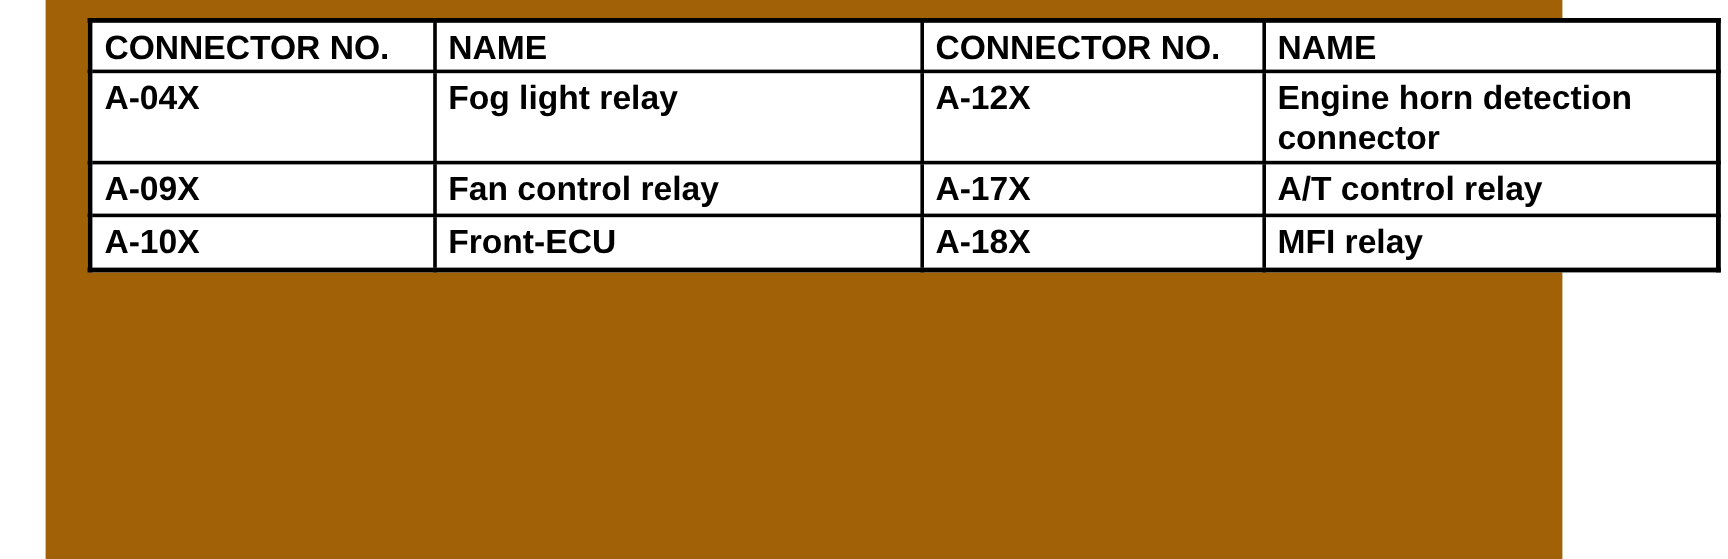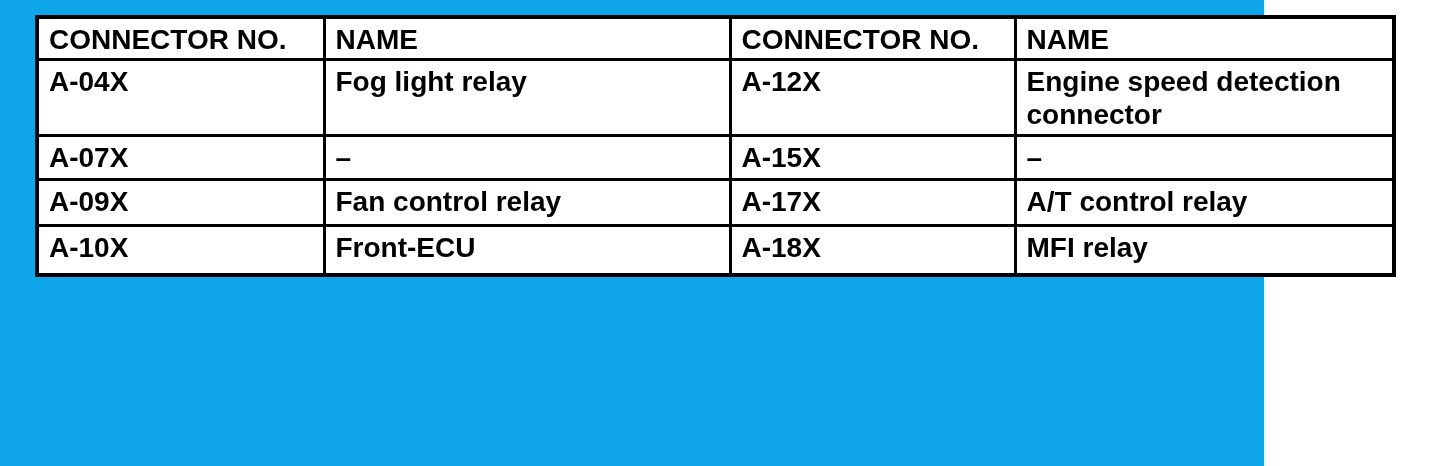--- a/index.html
+++ b/index.html
@@ -7,21 +7,22 @@
     padding: 0;
     width: 1440px;
     height: 466px;
     background: #ffffff;
     overflow: hidden;
   }
   .scan-page {
     position: relative;
     width: 1264px;
     height: 466px;
-    background: #0ea5e9;
+    background: #a16207;
+    margin-left: 38px;
   }
   table.connector-table {
     position: absolute;
     left: 35px;
     top: 15px;
     width: 1357px;
     border-collapse: collapse;
     table-layout: fixed;
     border: 4px solid #000;
     background: #ffffff;
@@ -72,31 +73,25 @@
         <th>NAME</th>
         <th>CONNECTOR NO.</th>
         <th>NAME</th>
       </tr>
     </thead>
     <tbody>
   <tr>
     <td>A-04X</td>
     <td>Fog light relay</td>
     <td>A-12X</td>
-    <td>Engine speed detection connector</td>
+    <td>Engine horn detection connector</td>
   </tr>
 
 
 
-  <tr>
-    <td>A-07X</td>
-    <td>–</td>
-    <td>A-15X</td>
-    <td>–</td>
-  </tr>
 
 
   <tr>
     <td>A-09X</td>
     <td>Fan control relay</td>
     <td>A-17X</td>
     <td>A/T control relay</td>
   </tr>
 
   <tr>

